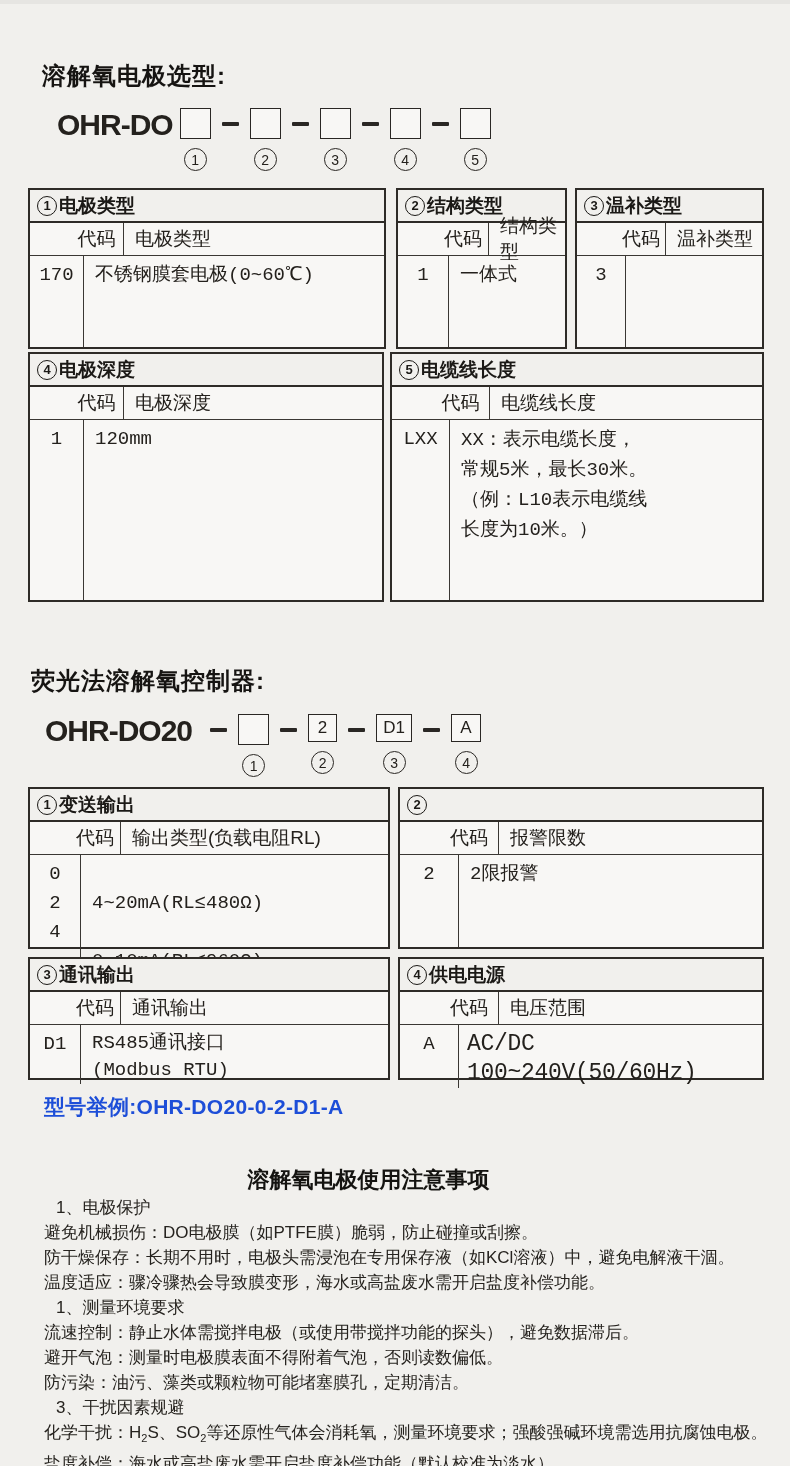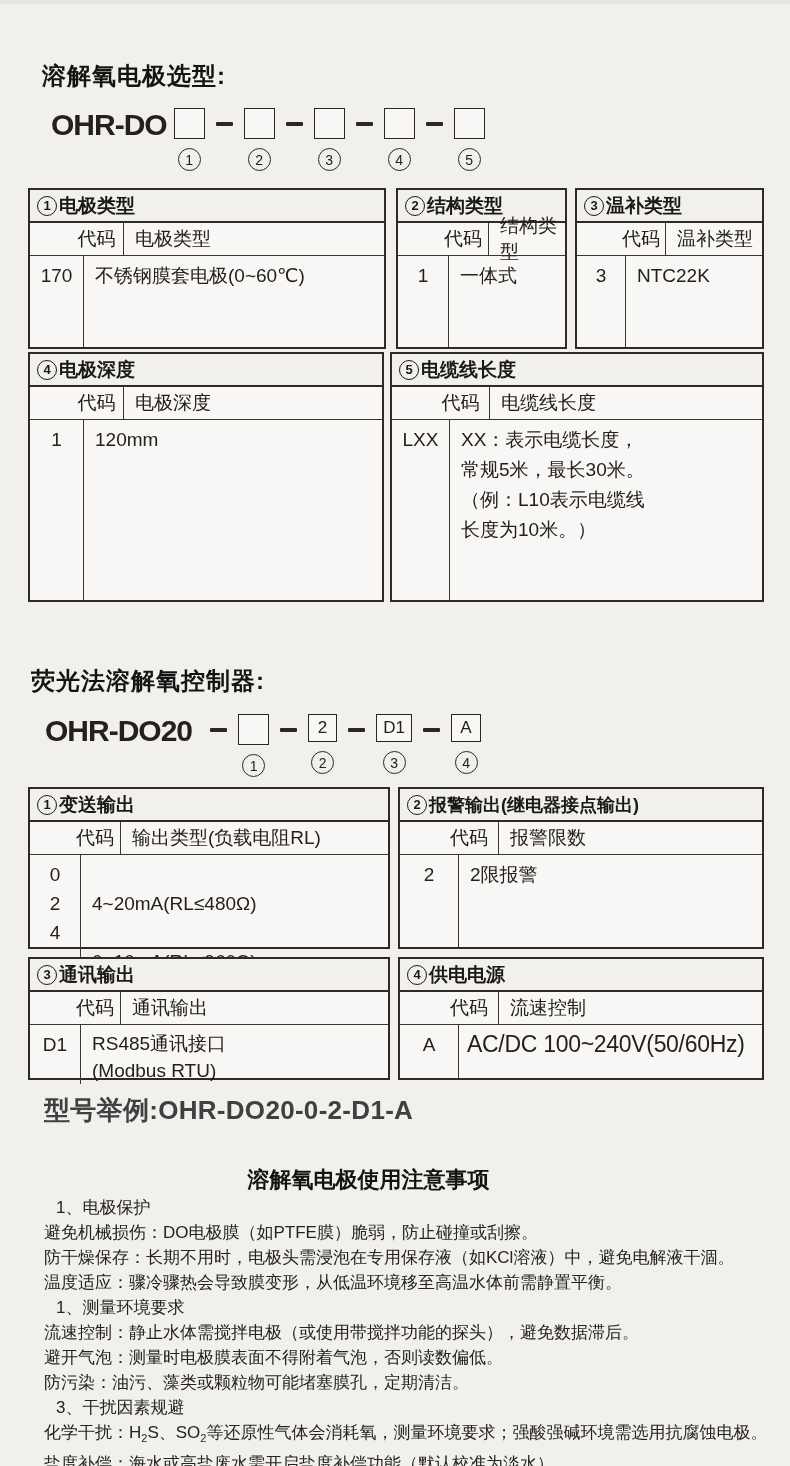--- a/index.html
+++ b/index.html
@@ -32,41 +32,41 @@
           box-sizing:border-box;display:flex;flex-direction:column;}
   .tt{height:31px;flex:none;border-bottom:2.5px solid var(--bd);background:var(--page);
       display:flex;align-items:center;padding-left:7px;font-size:19px;font-weight:700;color:#1b1916;}
   .cnum{width:20px;height:20px;border:1.7px solid #1b1916;border-radius:50%;box-sizing:border-box;
       display:inline-flex;align-items:center;justify-content:center;font-size:13px;font-weight:700;
       margin-right:2px;flex:none;}
   .tc{height:32px;flex:none;border-bottom:1.5px solid var(--bd-thin);display:flex;font-size:19px;padding-left:40px;}
   .tc .code{width:var(--cw);flex:none;border-right:1.5px solid var(--bd-thin);
       display:flex;align-items:center;justify-content:center;}
   .tc .valh{flex:1;display:flex;align-items:center;padding-left:11px;}
-  .tb{flex:1;display:flex;font-size:19px;}
+  .tb{flex:1;display:flex;font-size:19px;font-family:Liberation Mono, monospace;}
   .tb .code-col{width:var(--cw);flex:none;border-right:1.5px solid var(--bd-thin);
       text-align:center;padding-top:5px;line-height:29px;}
   .tb .val-col{flex:1;padding:5px 4px 0 11px;line-height:29px;white-space:pre-line;}
   
-  .example{position:absolute;font-size:26px;font-weight:600;letter-spacing:.3px;color:#404040;}
+  .example{position:absolute;font-size:21px;font-weight:600;letter-spacing:.3px;color:#1d4ed8;}
   
   .notes-title{position:absolute;left:0;width:737px;text-align:center;font-size:22px;font-weight:700;color:#141310;}
   .notes{position:absolute;font-size:17px;line-height:25px;color:#26231f;}
   .notes p{margin:0;}
   .notes p.nhead{margin-left:12px;}
   sub{font-size:11px;}
 </style>
 </head>
 <body>
 
 <div id="page">
 
   <div class="sec-title" style="left:42px;top:56px">溶解氧电极选型:</div>
 
-  <div class="modelrow" style="left:51px;top:104px">
+  <div class="modelrow" style="left:57px;top:104px">
     <span class="mpfx">OHR-DO</span>
     <span class="slot">
       <span class="box"></span>
       <span class="pos-circ">1</span>
     </span>
     <span class="mdash"></span>
     <span class="slot">
       <span class="box"></span>
       <span class="pos-circ">2</span>
     </span>
@@ -127,21 +127,20 @@
       <span>温补类型</span>
     </div>
     <div class="tc">
       <div class="code">代码</div>
       <div class="valh">温补类型</div>
     </div>
     <div class="tb">
       <div class="code-col">
           <div>3</div>
         </div>
-      <div class="val-col"><div>NTC22K</div></div>
     </div>
   </div>
 
   <div class="seltab" style="left:28px;top:348px;width:356px;height:250px;--cw:53px">
     <div class="tt">
       <span class="cnum">4</span>
       <span>电极深度</span>
     </div>
     <div class="tc">
       <div class="code">代码</div>
@@ -220,21 +219,20 @@
         <div>4~20mA(RL≤480Ω)</div>
         <div>0~10mA(RL≤960Ω)</div>
         <div>0~20mA(RL≤480Ω)</div>
       </div>
     </div>
   </div>
 
   <div class="seltab" style="left:398px;top:783px;width:366px;height:162px;--cw:58px">
     <div class="tt" style="font-size:18px">
       <span class="cnum">2</span>
-      <span>报警输出(继电器接点输出)</span>
     </div>
     <div class="tc">
       <div class="code">代码</div>
       <div class="valh">报警限数</div>
     </div>
     <div class="tb">
       <div class="code-col">
           <div>2</div>
         </div>
       <div class="val-col"><div>2限报警</div></div>
@@ -259,39 +257,39 @@
     </div>
   </div>
 
   <div class="seltab" style="left:398px;top:953px;width:366px;height:123px;--cw:58px">
     <div class="tt">
       <span class="cnum">4</span>
       <span>供电电源</span>
     </div>
     <div class="tc">
       <div class="code">代码</div>
-      <div class="valh">流速控制</div>
+      <div class="valh">电压范围</div>
     </div>
     <div class="tb">
       <div class="code-col">
           <div>A</div>
         </div>
       <div class="val-col" style="padding-left:8px;font-size:23px;letter-spacing:-0.3px">AC/DC 100~240V(50/60Hz)</div>
     </div>
   </div>
 
   <div class="example" style="left:44px;top:1089px">型号举例:OHR-DO20-0-2-D1-A</div>
 
   <div class="notes-title" style="top:1161px">溶解氧电极使用注意事项</div>
 
   <div class="notes" style="left:44px;top:1191px;width:730px">
     <p class="nhead">1、电极保护</p>
     <p>避免机械损伤：DO电极膜（如PTFE膜）脆弱，防止碰撞或刮擦。</p>
     <p>防干燥保存：长期不用时，电极头需浸泡在专用保存液（如KCl溶液）中，避免电解液干涸。</p>
-    <p>温度适应：骤冷骤热会导致膜变形，从低温环境移至高温水体前需静置平衡。</p>
+    <p>温度适应：骤冷骤热会导致膜变形，海水或高盐废水需开启盐度补偿功能。</p>
     <p class="nhead">1、测量环境要求</p>
     <p>流速控制：静止水体需搅拌电极（或使用带搅拌功能的探头），避免数据滞后。</p>
     <p>避开气泡：测量时电极膜表面不得附着气泡，否则读数偏低。</p>
     <p>防污染：油污、藻类或颗粒物可能堵塞膜孔，定期清洁。</p>
     <p class="nhead">3、干扰因素规避</p>
     <p><span>化学干扰：H</span><sub>2</sub><span>S、SO</span><sub>2</sub><span>等还原性气体会消耗氧，测量环境要求；强酸强碱环境需选用抗腐蚀电极。</span></p>
     <p>盐度补偿：海水或高盐废水需开启盐度补偿功能（默认校准为淡水）。</p>
   </div>
 
 </div>

